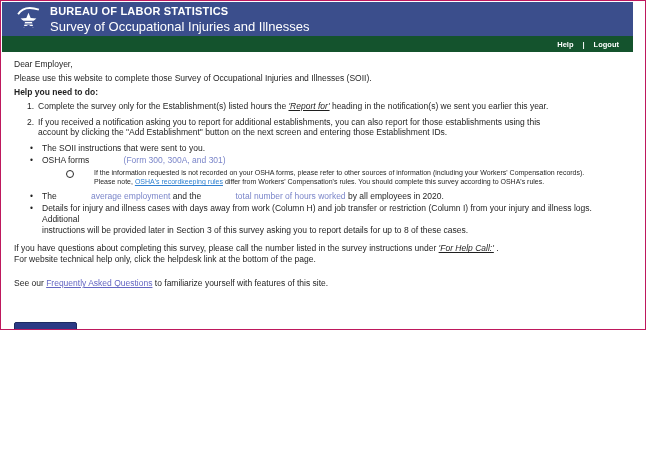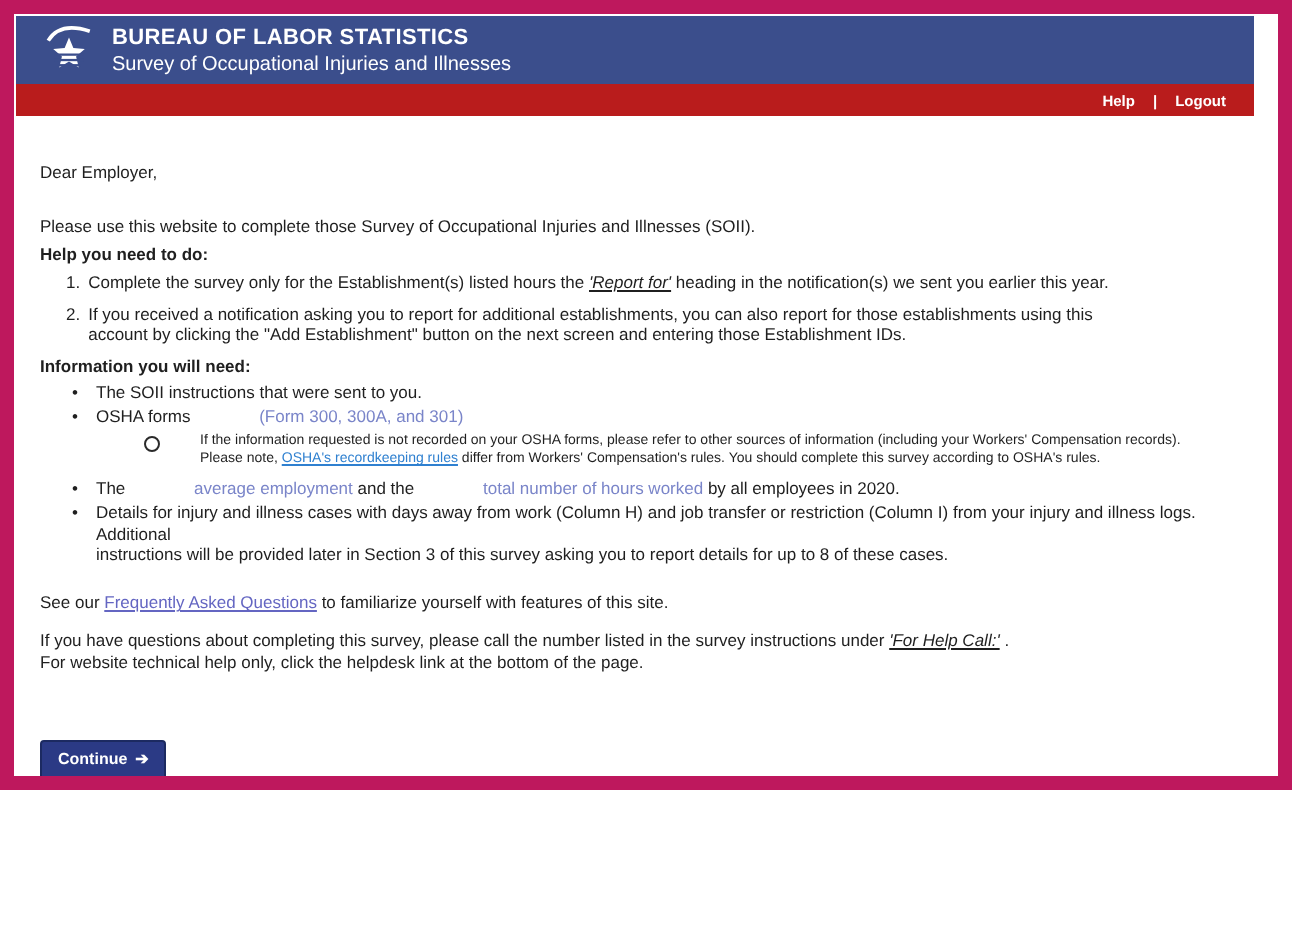--- a/index.html
+++ b/index.html
@@ -1,35 +1,35 @@
 <!DOCTYPE html>
 <html><head>
 <meta charset="utf-8">
 <style>
   html,body { margin:0; padding:0; background:#fff; }
   .page {
-    position:relative; width:646px; height:395px; box-sizing:border-box;
-    border:7px solid #be185d; background:#fff; overflow:hidden;
+    position:relative; width:646px; height:330px; box-sizing:border-box;
+    border:1px solid #be185d; background:#fff; overflow:hidden;
     font-family:"Liberation Sans", sans-serif; color:#1f1f1f;
   }
   .chrome { margin:1px 12px 0 1px; }
   .banner { background:#3b4e8c; height:34px; display:flex; align-items:center; padding-left:13px; }
   .logo { width:27px; height:27px; flex:0 0 auto; }
   .banner-text { margin-left:8px; color:#fff; }
   .banner-title { font-size:11px; font-weight:bold; letter-spacing:0.2px; }
-  .banner-sub { font-size:10px; margin-top:2px; }
+  .banner-sub { font-size:13px; margin-top:2px; }
   .redbar {
-    background:#b91c1c; height:16px; display:flex; align-items:center;
+    background:#14532d; height:16px; display:flex; align-items:center;
     justify-content:flex-end; padding-right:14px; color:#fff;
     font-size:7.5px; font-weight:bold;
   }
   .redbar .navlink { cursor:pointer; }
   .redbar .sep { margin:0 9px; font-weight:bold; }
   .content { padding:7px 14px 0 13px; font-size:8.5px; line-height:1.28; }
-  .p { margin:16px 0 3px 0; }
+  .p { margin:0 0 3px 0; }
   .heading { font-weight:bold; margin:3px 0 2px 0; }
   .olist { margin:0; }
   .olitem { display:flex; padding-left:13px; margin:3px 0 5px 0; }
   .olnum { flex:0 0 auto; margin-right:4px; }
   .ulist { margin:1px 0 0 0; }
   .bullet { display:flex; padding-left:16px; margin:0 0 1px 0; }
   .bdot { flex:0 0 auto; width:12px; }
   .subbullet { display:flex; padding-left:52px; margin:2px 0 4px 0; font-size:7px; line-height:1.35; }
   .subcircle { flex:0 0 auto; width:6px; height:6px; border:1px solid #2a2a2a; border-radius:50%; margin:2px 20px 0 0; }
   .em { font-style:italic;text-decoration:underline; }
@@ -94,21 +94,20 @@
       <div class="olitem">
         <span class="olnum">1.</span>
         <span><span>Complete the survey only for the Establishment(s) listed hours the </span><span class="em">'Report for'</span><span> heading in the notification(s) we sent you earlier this year.</span></span>
       </div>
       <div class="olitem">
         <span class="olnum">2.</span>
         <span><span>If you received a notification asking you to report for additional establishments, you can also report for those establishments using this</span><br><span>account by clicking the "Add Establishment" button on the next screen and entering those Establishment IDs.</span></span>
       </div>
     </div>
 
-    <div class="heading">Information you will need:</div>
 
     <div class="ulist">
       <div class="bullet">
         <span class="bdot">•</span>
         <span>The SOII instructions that were sent to you.</span>
       </div>
       <div class="bullet">
         <span class="bdot">•</span>
         <span><span>OSHA forms </span><span class="link-lite">(Form 300, 300A, and 301)</span></span>
       </div>
@@ -119,27 +118,27 @@
       <div class="bullet">
         <span class="bdot">•</span>
         <span><span>The </span><span class="link-lite">average employment</span><span> and the </span><span class="link-lite">total number of hours worked</span><span> by all employees in 2020.</span></span>
       </div>
       <div class="bullet">
         <span class="bdot">•</span>
         <span><span>Details for injury and illness cases with days away from work (Column H) and job transfer or restriction (Column I) from your injury and illness logs. Additional</span><br><span>instructions will be provided later in Section 3 of this survey asking you to report details for up to 8 of these cases.</span></span>
       </div>
     </div>
 
-    <div class="p faq">
-      <span>See our </span><span class="link-faq">Frequently Asked Questions</span><span> to familiarize yourself with features of this site.</span>
-    </div>
-
     <div class="p questions">
       <span>If you have questions about completing this survey, please call the number listed in the survey instructions under </span><span class="em">'For Help Call:'</span><span> .</span><br>
       <span>For website technical help only, click the helpdesk link at the bottom of the page.</span>
+    </div>
+
+    <div class="p faq">
+      <span>See our </span><span class="link-faq">Frequently Asked Questions</span><span> to familiarize yourself with features of this site.</span>
     </div>
 
     <div class="continue-row">
       <button class="btn-continue">
         <span>Continue</span>
           <span>➔</span>
       </button>
     </div>
 
     <hr class="divider">

